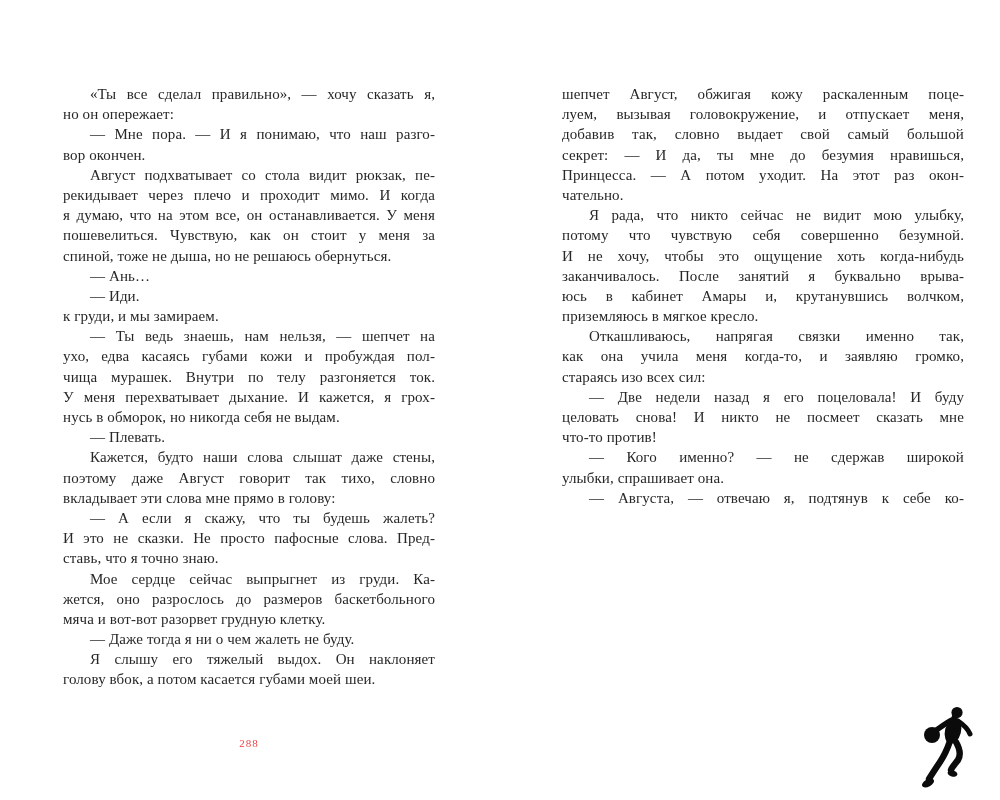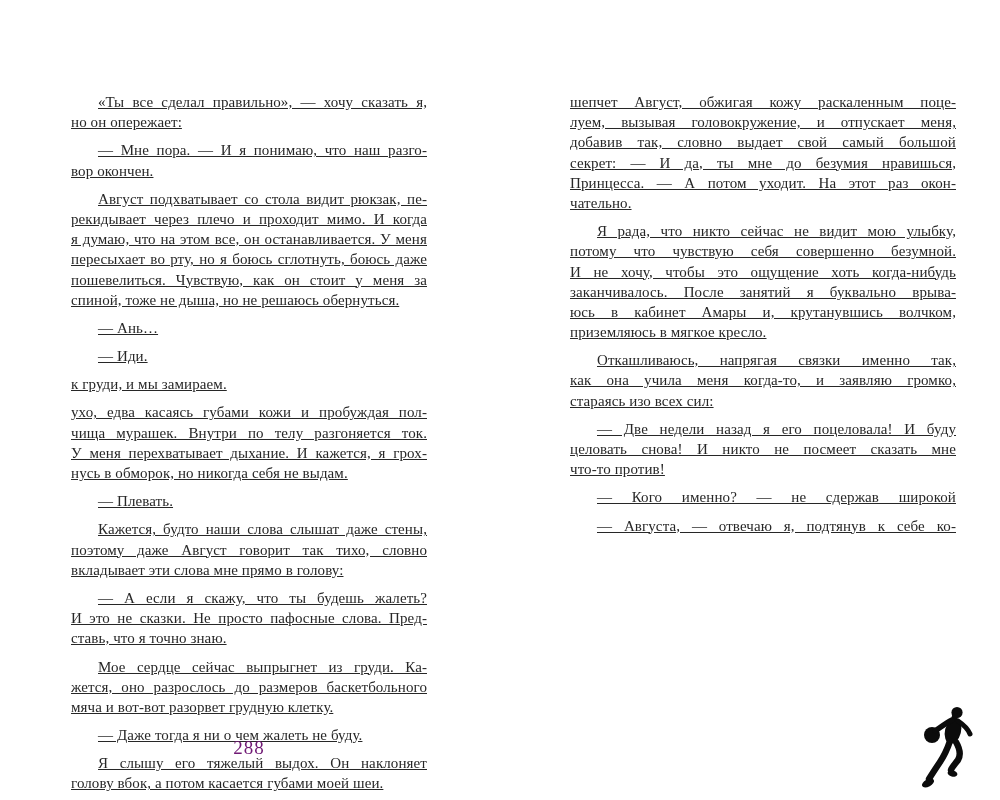--- a/index.html
+++ b/index.html
@@ -13,41 +13,41 @@
     color: #272727;
   }
   .text-block {
     position: absolute;
     top: 84px;
     font-size: 15px;
     letter-spacing: 0.1px;
   }
   .text-block.left  { left: 63px;  width: 372px; }
   .text-block.right { left: 562px; width: 402px; }
-  .para { margin: 8px; padding: 0; text-decoration: underline; }
+  .para { margin: 0; padding: 0; }
   .line {
     line-height: 20.2px;
     height: 20.2px;
     white-space: normal;
     overflow: visible;
   }
   .line.just {
     text-align: justify;
     text-align-last: justify;
   }
   .line.ind { text-indent: 27px; }
   .page-number {
     position: absolute;
     left: 63px;
     width: 372px;
     top: 737px;
     text-align: center;
-    font-size: 19px;
+    font-size: 11px;
     letter-spacing: 1px;
-    color: #701a75;
+    color: #ef4444;
   }
   .decoration {
     position: absolute;
     left: 920px;
     top: 704px;
     width: 58px;
     height: 86px;
   }
 </style>
 </head>
@@ -61,34 +61,34 @@
         <div class="line">но он опережает:</div>
       </div>
       <div class="para">
         <div class="line just ind">— Мне пора. — И я понимаю, что наш разго-</div>
         <div class="line">вор окончен.</div>
       </div>
       <div class="para">
         <div class="line just ind">Август подхватывает со стола видит рюкзак, пе-</div>
         <div class="line just">рекидывает через плечо и проходит мимо. И когда</div>
         <div class="line just">я думаю, что на этом все, он останавливается. У меня</div>
-        <div class="line just">пересыхает во рту, но я боюсь сглотнуть, боюсь даже</div>
         <div class="line just">пошевелиться. Чувствую, как он стоит у меня за</div>
         <div class="line">спиной, тоже не дыша, но не решаюсь обернуться.</div>
       </div>
       <div class="para">
         <div class="line ind">— Ань…</div>
       </div>
       <div class="para">
         <div class="line ind">— Иди.</div>
       </div>
       <div class="para">
         <div class="line">к груди, и мы замираем.</div>
       </div>
       <div class="para">
+        <div class="line just ind">— Ты ведь знаешь, нам нельзя, — шепчет на</div>
         <div class="line just">ухо, едва касаясь губами кожи и пробуждая пол-</div>
         <div class="line just">чища мурашек. Внутри по телу разгоняется ток.</div>
         <div class="line just">У меня перехватывает дыхание. И кажется, я грох-</div>
         <div class="line">нусь в обморок, но никогда себя не выдам.</div>
       </div>
       <div class="para">
         <div class="line ind">— Плевать.</div>
       </div>
       <div class="para">
         <div class="line just ind">Кажется, будто наши слова слышат даже стены,</div>
@@ -138,20 +138,21 @@
         <div class="line just">как она учила меня когда-то, и заявляю громко,</div>
         <div class="line">стараясь изо всех сил:</div>
       </div>
       <div class="para">
         <div class="line just ind">— Две недели назад я его поцеловала! И буду</div>
         <div class="line just">целовать снова! И никто не посмеет сказать мне</div>
         <div class="line">что-то против!</div>
       </div>
       <div class="para">
         <div class="line just ind">— Кого именно? — не сдержав широкой</div>
+        <div class="line">улыбки, спрашивает она.</div>
       </div>
       <div class="para">
         <div class="line just ind">— Августа, — отвечаю я, подтянув к себе ко-</div>
       </div>
     </div>
 
   <div class="decoration">
     <svg viewBox="0 0 58 88" width="58" height="88" aria-hidden="true">
       <g fill="#0b0b0b" stroke="#0b0b0b">
         <circle cx="12" cy="31" r="8" stroke="none"></circle>

